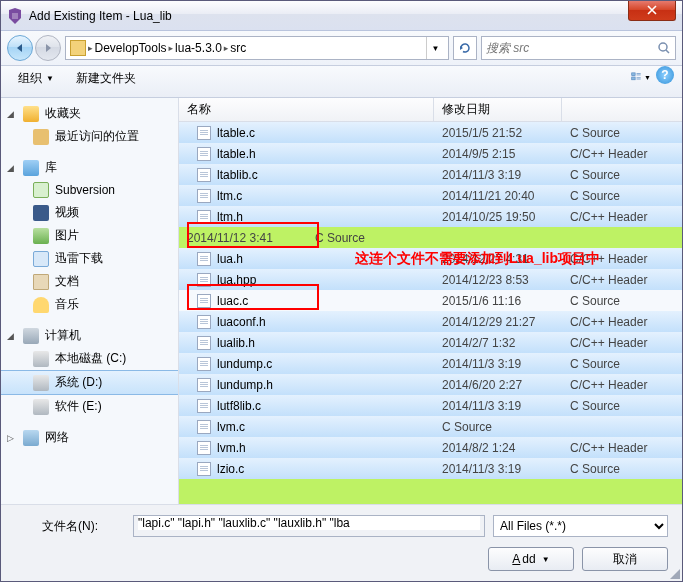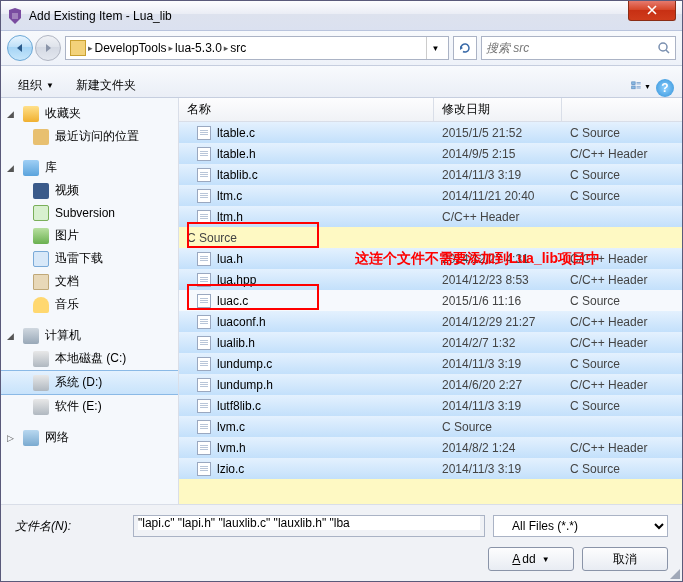--- a/index.html
+++ b/index.html
@@ -14,21 +14,21 @@
 .nav-arrow { width: 26px; height: 26px; border-radius: 50%; background: linear-gradient(#e8f5ff, #bfe0f8 45%, #a5d4f5 46%, #c6e6fb); border: 1px solid #6ba8d6; display: flex; align-items: center; justify-content: center; cursor: pointer; }
 .nav-arrow.fwd { background: linear-gradient(#f0f2f6, #dfe3eb 45%, #d4d9e3 46%, #e3e7ef); border-color: #b0b5c2; }
 .nav-arrow svg { width: 12px; height: 12px; }
 .breadcrumb { flex: 1; height: 24px; background: #fff; border: 1px solid #abb3c5; display: flex; align-items: center; padding: 0 4px; font-size: 12px; gap: 2px; }
 .bc-icon { width: 16px; height: 16px; background: #f3d27a; border: 1px solid #c9a030; }
 .bc-sep { color: #555; font-size: 9px; }
 .bc-dd { width: 18px; height: 22px; border-left: 1px solid #ccc; display: flex; align-items: center; justify-content: center; cursor: pointer; }
 .refresh { width: 24px; height: 24px; border: 1px solid #abb3c5; background: #fff; display: flex; align-items: center; justify-content: center; cursor: pointer; }
 .search { width: 195px; height: 24px; background: #fff; border: 1px solid #abb3c5; display: flex; align-items: center; padding: 0 4px; }
 .search input { border: none; outline: none; flex: 1; font-size: 12px; color: #888; font-style: italic; }
-.toolbar { height: 32px; background: linear-gradient(#f8fafd, #eaeef6); border-bottom: 1px solid #c6cedf; display: flex; align-items: flex-end; padding: 0 8px; gap: 4px; }
+.toolbar { height: 32px; background: linear-gradient(#f8fafd, #eaeef6); border-bottom: 1px solid #c6cedf; display: flex; align-items: flex-start; padding: 0 8px; gap: 4px; }
 .tool-btn { height: 24px; padding: 0 8px; background: transparent; border: 1px solid transparent; font-size: 12px; cursor: pointer; display: flex; align-items: center; gap: 4px; border-radius: 2px; }
 .tool-spacer { flex: 1; }
 .tool-icon { width: 22px; height: 22px; border: 1px solid transparent; display: flex; align-items: center; justify-content: center; cursor: pointer; border-radius: 2px; }
 .help-icon { width: 18px; height: 18px; border-radius: 50%; background: radial-gradient(#8ed0ff, #3090d8); color: #fff; display: flex; align-items: center; justify-content: center; font-size: 12px; font-weight: bold; cursor: pointer; }
 .body { flex: 1; display: flex; overflow: hidden; }
 .sidebar { width: 178px; background: #f5f8fc; border-right: 1px solid #d9dee8; overflow-y: auto; padding: 4px 0; }
 .side-group { margin-bottom: 8px; }
 .side-head { display: flex; align-items: center; padding: 3px 6px; font-size: 12px; gap: 6px; cursor: pointer; }
 .side-item { display: flex; align-items: center; padding: 3px 6px 3px 32px; font-size: 12px; gap: 6px; cursor: pointer; }
 .side-item.sel { background: linear-gradient(#e4f1fe, #c8e3fb); border: 1px solid #8ab9e6; border-left: none; border-right: none; }
@@ -39,44 +39,44 @@
 .ic-lib { background: linear-gradient(#9fcff5, #5aa3dc); border-radius: 2px; }
 .ic-svn { background: #d8f0cf; border: 1px solid #7aaf5a; border-radius: 2px; }
 .ic-video { background: #3a5a8a; border-radius: 2px; }
 .ic-image { background: linear-gradient(#b8e0a0, #6ab050); border-radius: 2px; }
 .ic-doc { background: #e8d8b8; border: 1px solid #c0a878; border-radius: 1px; }
 .ic-dl { background: #d8e8f8; border: 1px solid #7aaad8; border-radius: 2px; }
 .ic-music { background: #ffd870; border-radius: 50% 50% 2px 2px; }
 .ic-pc { background: linear-gradient(#d0d8e0, #98a8b8); border-radius: 2px; }
 .ic-disk { background: linear-gradient(#e8e8e8, #b0b8c0); border-radius: 2px; }
 .ic-net { background: linear-gradient(#b8d8f0, #7aaad0); border-radius: 2px; }
-.filearea { flex: 1; display: flex; flex-direction: column; background: #fef9c3; overflow: hidden; position: relative; }
+.filearea { flex: 1; display: flex; flex-direction: column; background: #bef264; overflow: hidden; position: relative; }
 .fhead { height: 24px; background: linear-gradient(#fdfdfe, #f0f2f6); border-bottom: 1px solid #d9dee8; display: flex; font-size: 12px; }
 .fcol { padding: 4px 8px; border-right: 1px solid #d9dee8; display: flex; align-items: center; cursor: pointer; }
 .fcol.name { width: 255px; }
 .fcol.date { width: 128px; }
 .fcol.type { flex: 1; }
 .flist { flex: 1; overflow-y: auto; position: relative; }
 .frow { height: 21px; display: flex; align-items: center; font-size: 12px; cursor: pointer; }
 .frow:nth-child(odd) { background: #f6f9fd; }
 .frow.sel { background: linear-gradient(#e4f1fe, #c3e0fb); }
 .fcell { padding: 0 8px; white-space: nowrap; overflow: hidden; }
 .fcell.name { width: 255px; display: flex; align-items: center; gap: 6px; padding-left: 18px; }
 .fcell.date { width: 128px; color: #444; }
 .fcell.type { flex: 1; color: #444; }
 .file-icon { width: 14px; height: 14px; border: 1px solid #9aa8c0; background: #fff; position: relative; }
 .file-icon::after { content: ""; position: absolute; top: 3px; left: 2px; right: 2px; height: 1px; background: #b8c5d8; box-shadow: 0 2px 0 #b8c5d8, 0 4px 0 #b8c5d8; }
 .redbox { position: absolute; border: 2px solid #ff0000; pointer-events: none; }
 .annotation { position: absolute; color: #ff0000; font-size: 14px; font-weight: bold; pointer-events: none; }
 .bottom { border-top: 1px solid #d9dee8; background: #f0f2f6; padding: 10px 14px; display: flex; flex-direction: column; gap: 10px; }
 .brow { display: flex; align-items: center; gap: 8px; }
-.blabel { font-size: 12px; width: 110px; text-align: left; font-style: italic; }
+.blabel { font-size: 12px; width: 110px; text-align: center; }
 .binput { flex: 1; height: 22px; border: 1px solid #aab3c5; padding: 0 4px; font-size: 12px; }
 .binput input { width: 100%; border: none; outline: none; font-size: 12px; }
-.bselect { width: 175px; height: 22px; border: 1px solid #aab3c5; font-size: 12px; background: #fff; padding: 0 14px; }
+.bselect { width: 175px; height: 22px; border: 1px solid #aab3c5; font-size: 12px; background: #fff; padding: 0 2px; }
 .bbtns { display: flex; justify-content: flex-end; gap: 8px; }
 .bbtn { width: 86px; height: 24px; background: linear-gradient(#fdfdfe, #e8ecf3); border: 1px solid #8a94a8; border-radius: 3px; font-size: 12px; cursor: pointer; display: flex; align-items: center; justify-content: center; gap: 2px; }
 .bbtn .dd { font-size: 8px; margin-left: 4px; }
 .resize { position: absolute; right: 2px; bottom: 2px; width: 12px; height: 12px; }
 .resize::before { content: ""; position: absolute; right: 0; bottom: 0; width: 0; height: 0; border-style: solid; border-width: 0 0 10px 10px; border-color: transparent transparent #a0a8b8 transparent; }
 </style>
 </head>
 <body>
 
 <div class="window">
@@ -166,26 +166,26 @@
             <span>最近访问的位置</span>
           </div>
       </div>
       <div class="side-group">
         <div class="side-head">
             <span class="tri">◢</span>
             <span class="sb-icon ic-lib"></span>
             <span>库</span>
           </div>
         <div class="side-item">
+            <span class="sb-icon ic-svn"></span>
+            <span>Subversion</span>
+          </div>
+        <div class="side-item">
             <span class="sb-icon ic-video"></span>
             <span>视频</span>
-          </div>
-        <div class="side-item">
-            <span class="sb-icon ic-svn"></span>
-            <span>Subversion</span>
           </div>
         <div class="side-item">
             <span class="sb-icon ic-image"></span>
             <span>图片</span>
           </div>
         <div class="side-item">
             <span class="sb-icon ic-dl"></span>
             <span>迅雷下载</span>
           </div>
         <div class="side-item">
@@ -261,23 +261,25 @@
               <span>ltm.c</span>
             </div>
             <div class="fcell date">2014/11/21 20:40</div>
             <div class="fcell type">C Source</div>
           </div>
         <div class="frow sel">
             <div class="fcell name">
               <span class="file-icon"></span>
               <span>ltm.h</span>
             </div>
+            <div class="fcell date">2014/10/25 19:50</div>
             <div class="fcell type">C/C++ Header</div>
           </div>
         <div class="frow">
+            <div class="fcell date">2014/11/12 3:41</div>
             <div class="fcell type">C Source</div>
           </div>
         <div class="frow sel">
             <div class="fcell name">
               <span class="file-icon"></span>
               <span>lua.h</span>
             </div>
             <div class="fcell date">2014/12/27 4:31</div>
             <div class="fcell type">C/C++ Header</div>
           </div>

